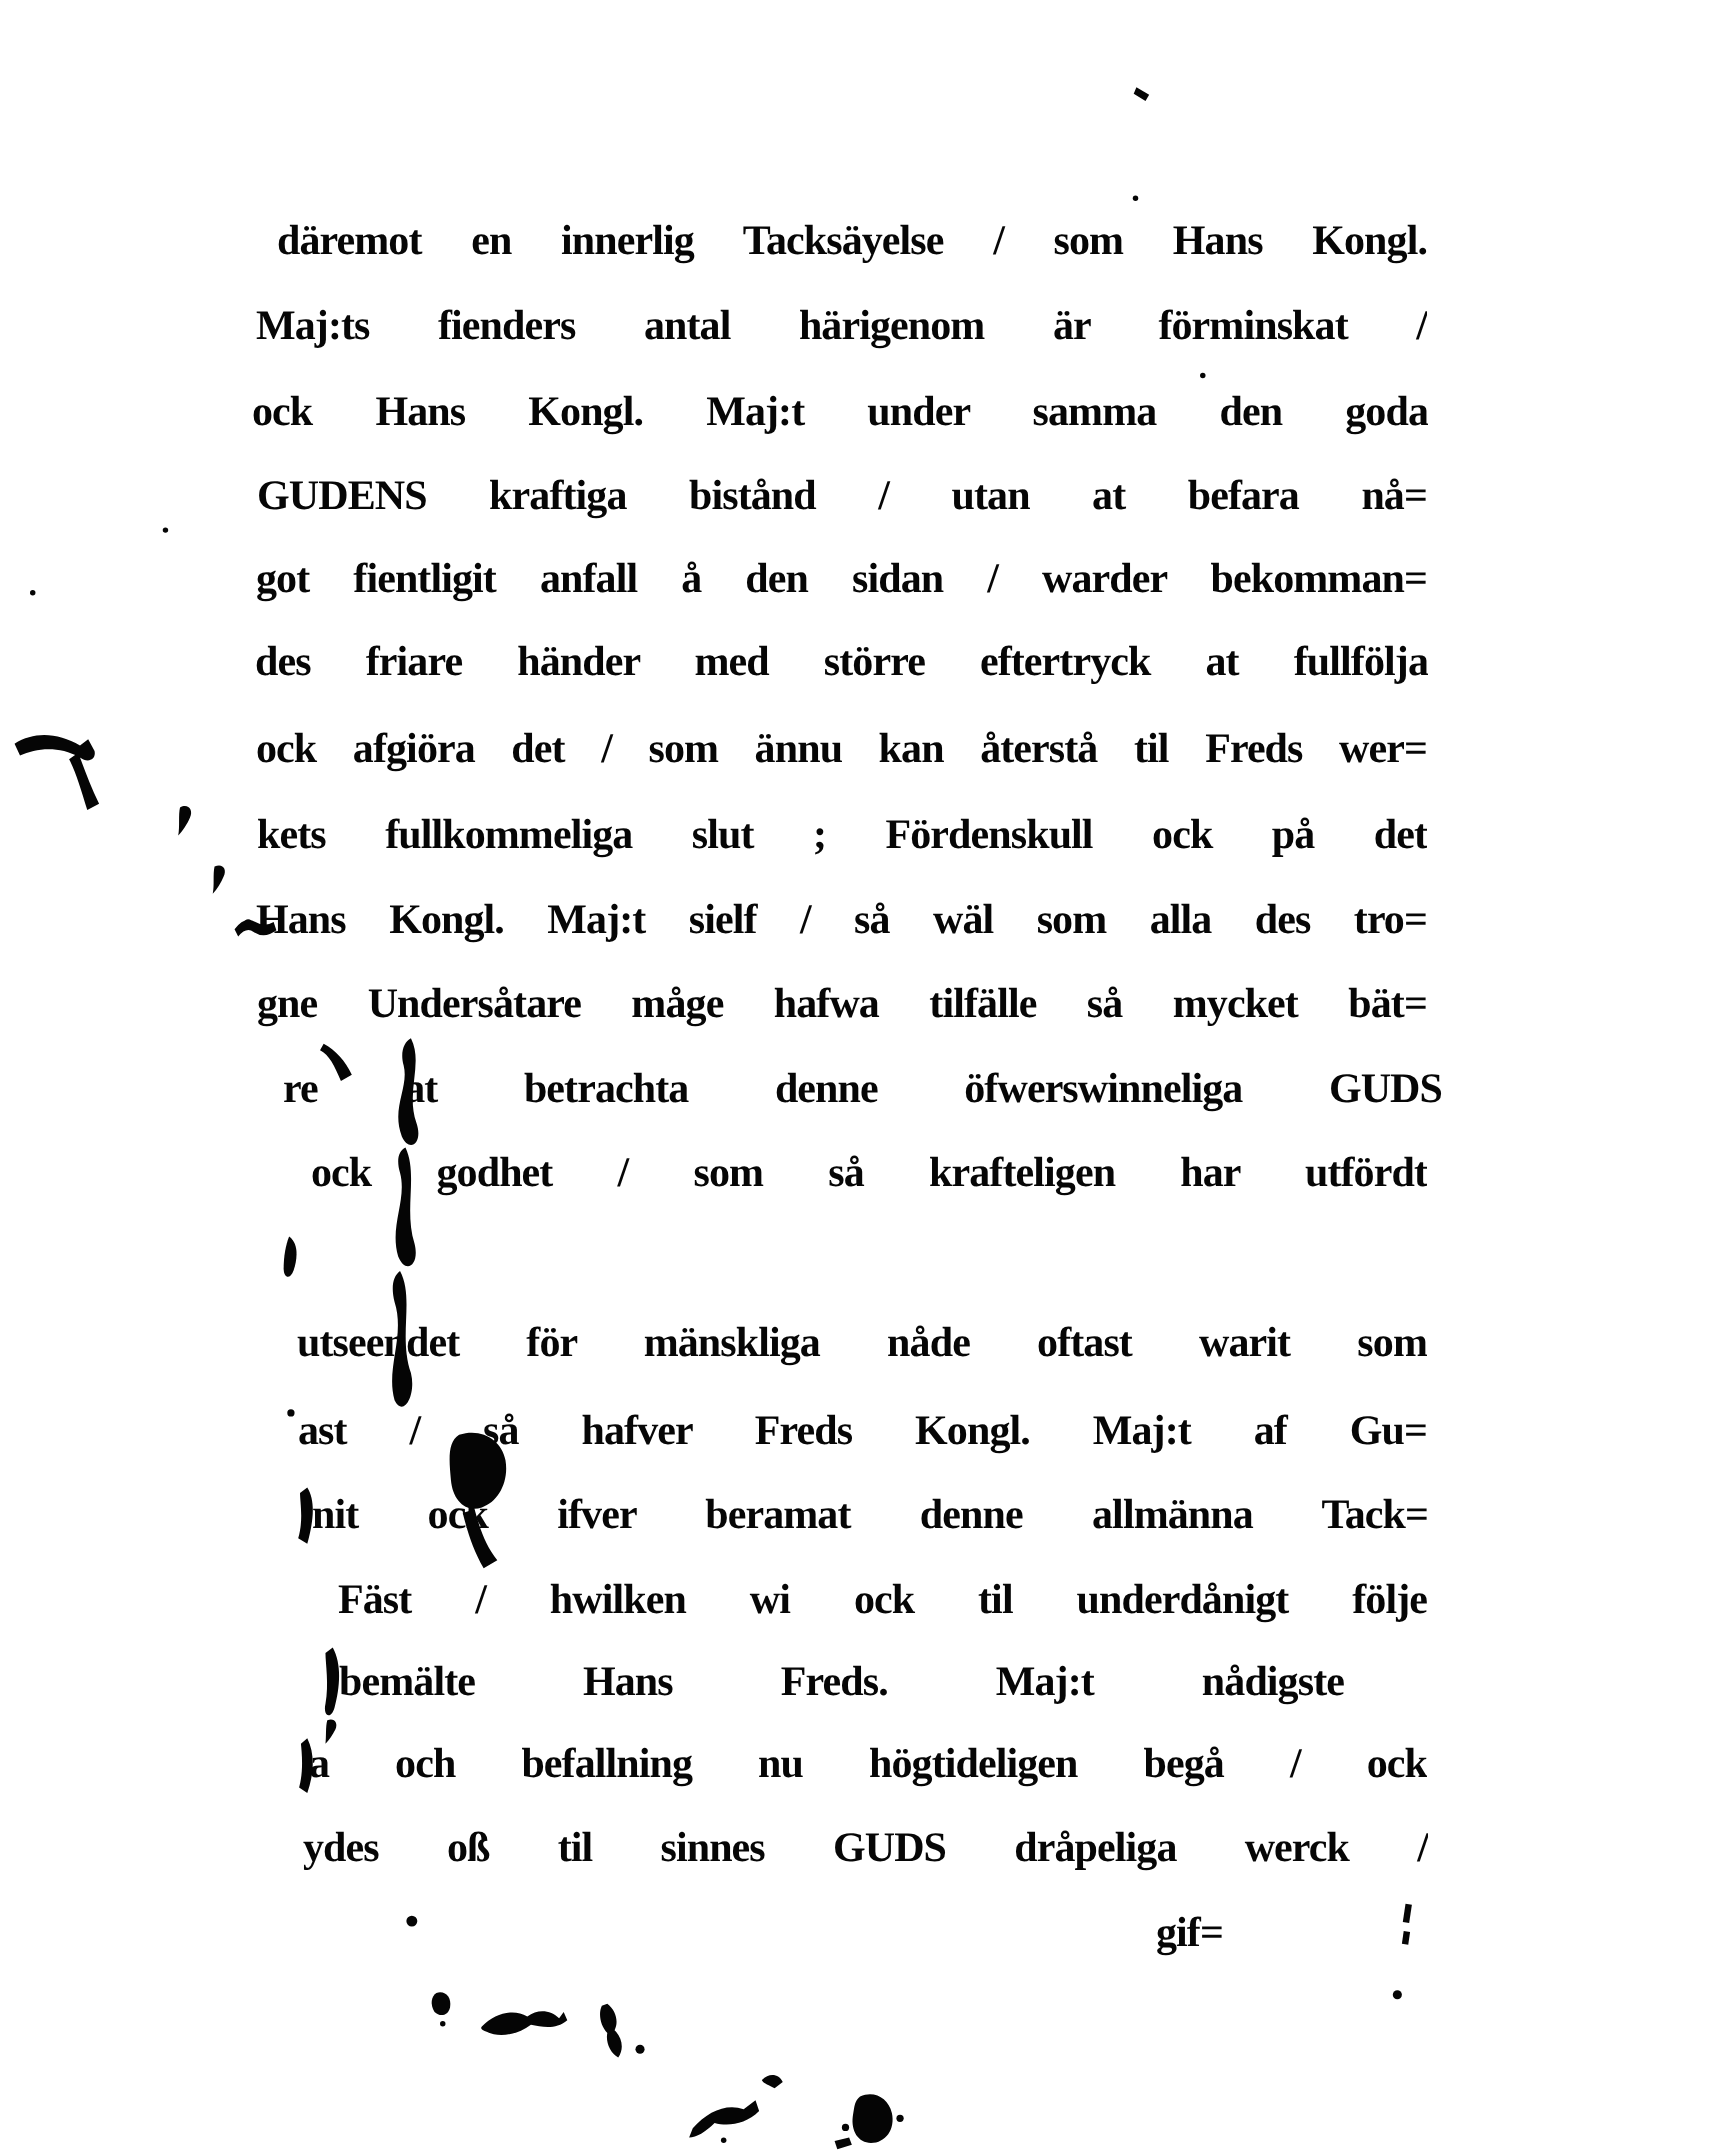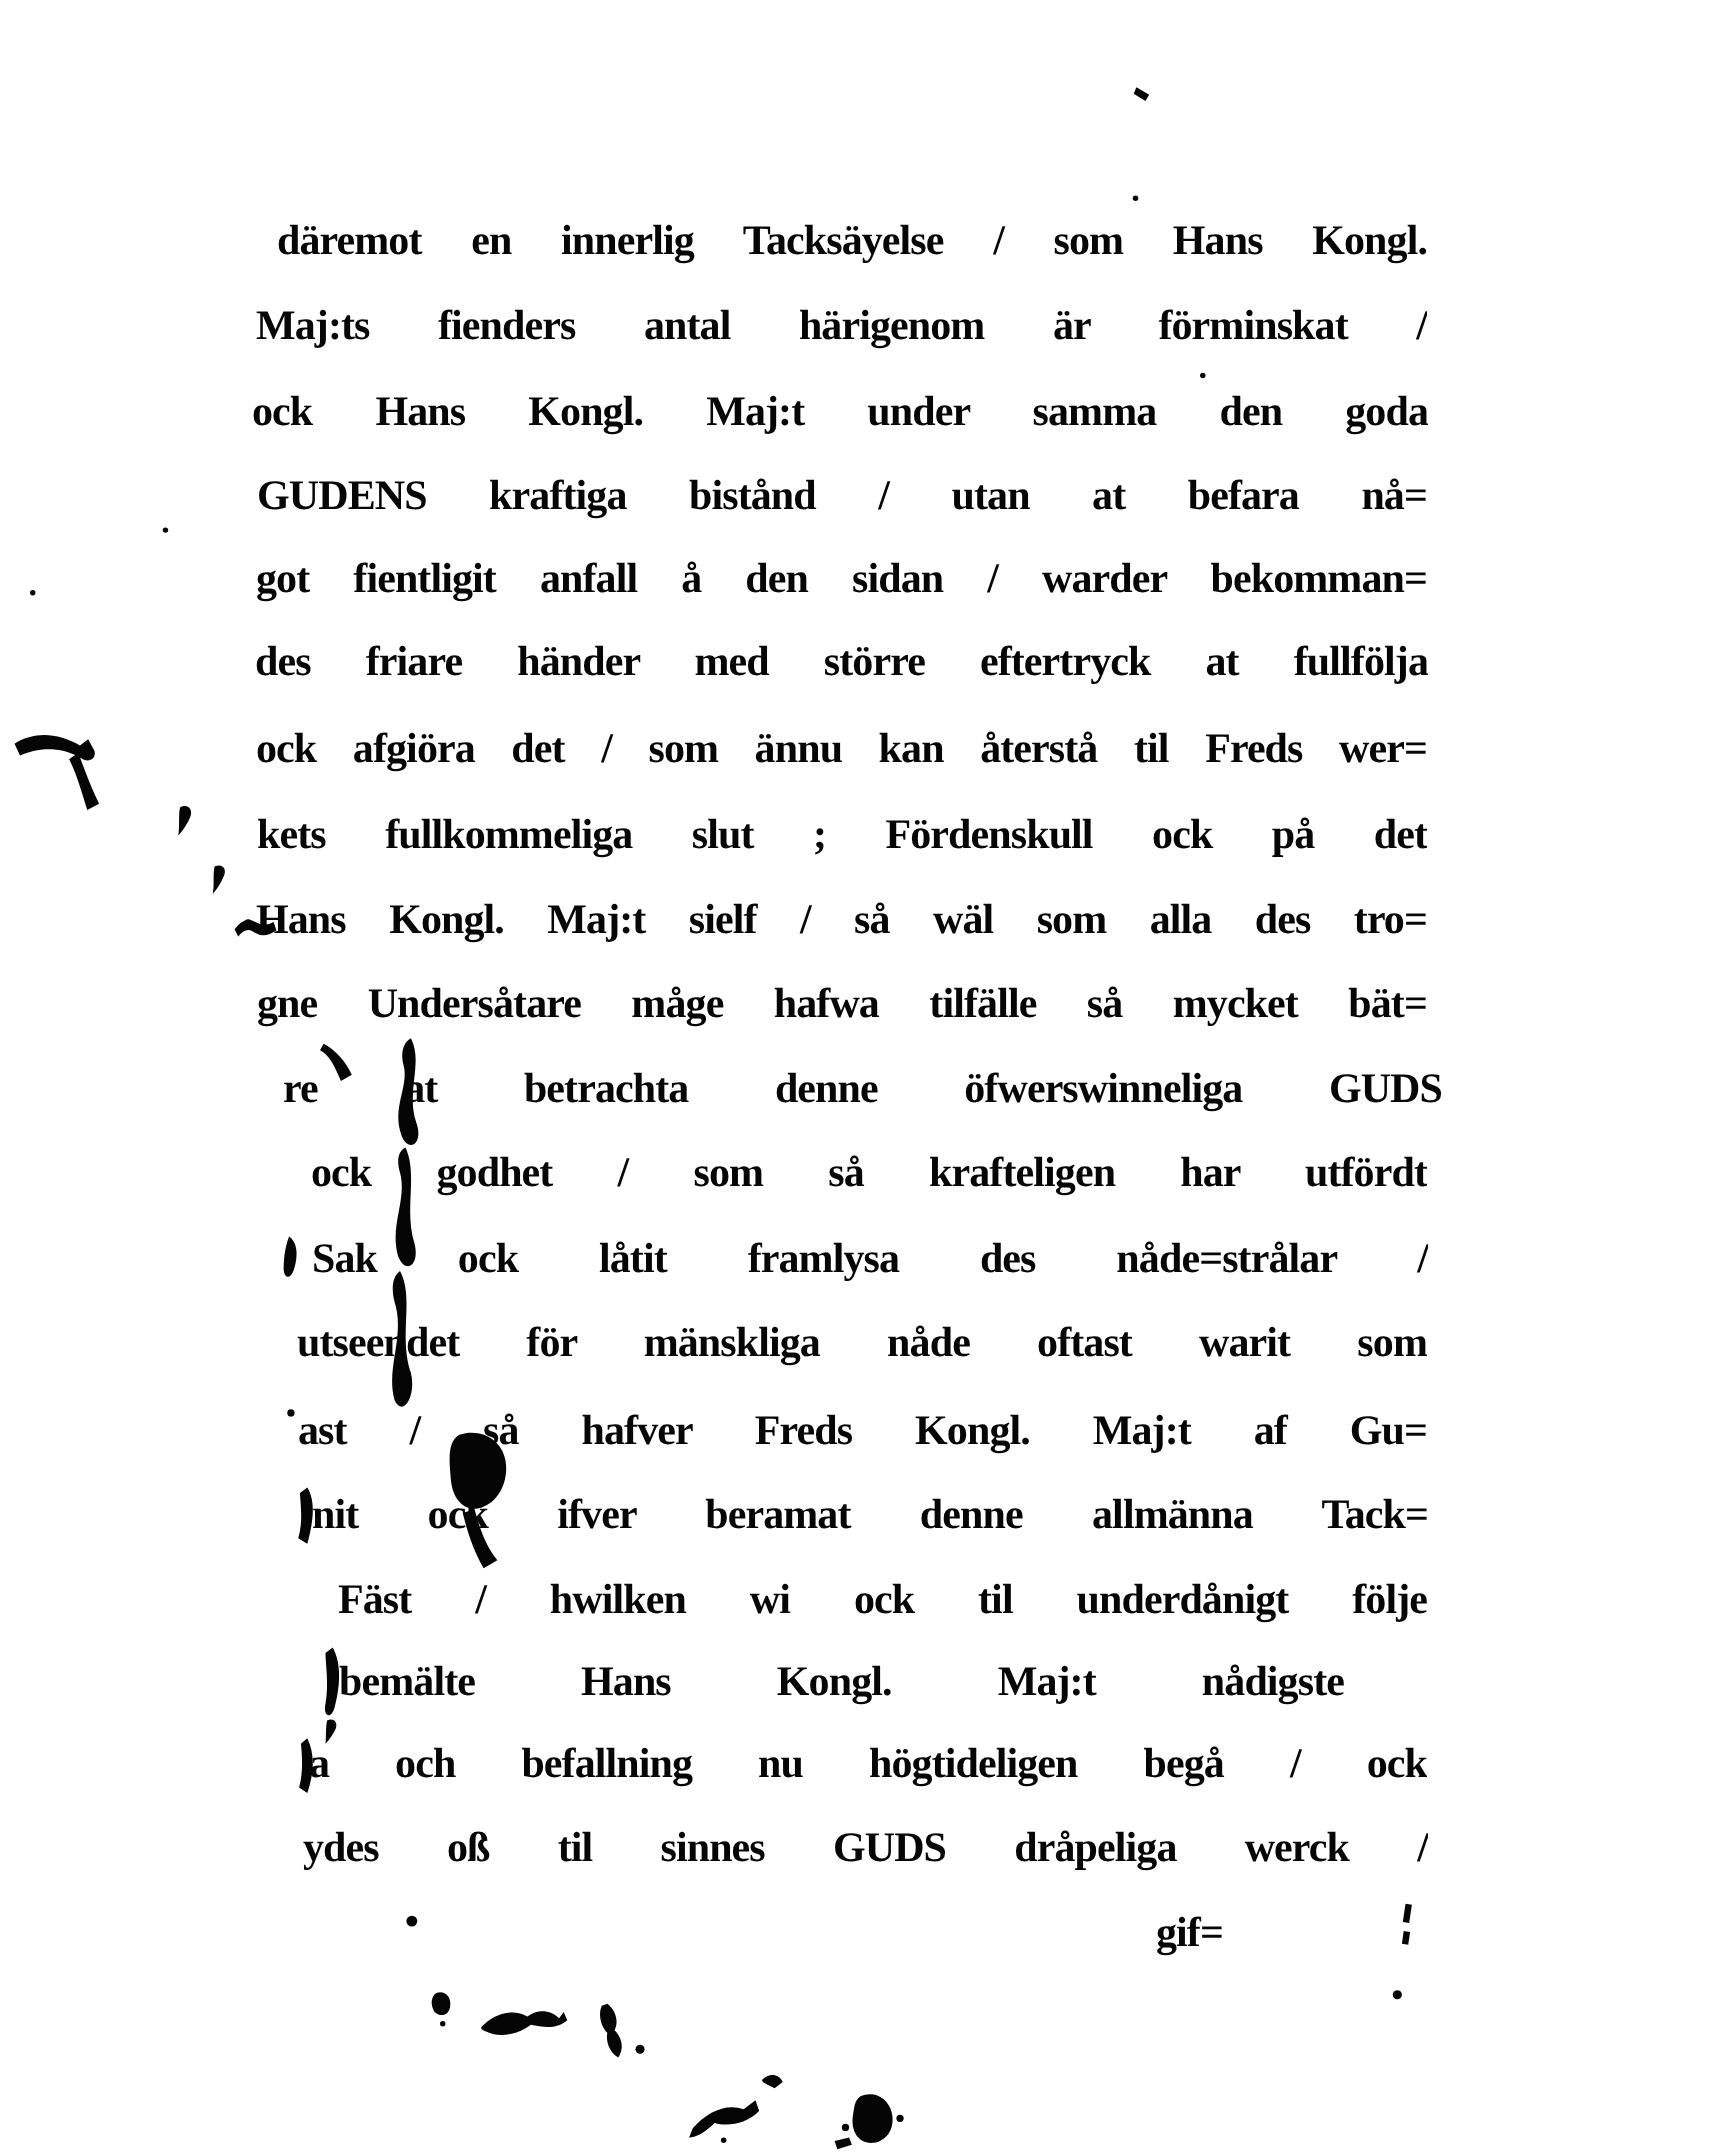--- a/index.html
+++ b/index.html
@@ -54,26 +54,25 @@
   <div class="line" style="top:386px;  left:252px; width:1176px;">ock Hans Kongl. Maj:t under samma den goda</div>
   <div class="line" style="top:470px;  left:257px; width:1170px;">GUDENS kraftiga bistånd / utan at befara nå=</div>
   <div class="line" style="top:553px;  left:256px; width:1171px;">got fientligit anfall å den sidan / warder bekomman=</div>
   <div class="line" style="top:636px;  left:255px; width:1173px;">des friare händer med större eftertryck at fullfölja</div>
   <div class="line" style="top:723px;  left:256px; width:1171px;">ock afgiöra det / som ännu kan återstå til Freds wer=</div>
   <div class="line" style="top:809px;  left:257px; width:1170px;">kets fullkommeliga slut ;  Fördenskull ock på det</div>
   <div class="line" style="top:894px;  left:256px; width:1171px;">Hans Kongl. Maj:t sielf / så wäl som alla des tro=</div>
   <div class="line" style="top:978px; left:257px; width:1170px;">gne Undersåtare måge hafwa tilfälle så mycket bät=</div>
   <div class="line" style="top:1063px; left:268px; width:1159px;margin-left:15px;">re at betrachta denne öfwerswinneliga GUDS</div>
   <div class="line" style="top:1147px; left:311px; width:1116px;">ock godhet /  som så krafteligen har utfördt</div>
-  <div class="line" style="top:1233px; left:312px; width:1116px;">Sak ock låtit framlysa des nåde=strålar /</div>
   <div class="line" style="top:1317px; left:297px; width:1130px;">utseendet för mänskliga nåde oftast warit som</div>
   <div class="line" style="top:1405px; left:298px; width:1129px;">ast /  så hafver Freds Kongl. Maj:t af Gu=</div>
   <div class="line" style="top:1489px; left:312px; width:1116px;">nit ock ifver beramat denne allmänna Tack=</div>
   <div class="line" style="top:1574px; left:338px; width:1089px;">Fäst /  hwilken wi ock til underdånigt följe</div>
-  <div class="line" style="top:1656px; left:339px; width:1005px;">bemälte Hans Kongl. Maj:t nådigste</div>
+  <div class="line" style="top:1656px; left:339px; width:1005px;">bemälte Hans Freds. Maj:t nådigste</div>
   <div class="line" style="top:1738px; left:309px; width:1118px;">a och befallning nu högtideligen begå /  ock</div>
   <div class="line" style="top:1822px; left:303px; width:1125px;">ydes oß til sinnes GUDS dråpeliga werck /</div>
 
   <div class="line catchword" style="top:1907px; left:1156px; width:227px;">gif=</div>
 
   <svg id="ink-overlay" viewBox="0 0 1904 2368" xmlns="http://www.w3.org/2000/svg">
     <g fill="#050505" stroke="none">
 
       <path d="M16,818 C38,804 64,806 88,820 L97,813 L104,826 C106,835 97,840 88,833 C64,820 40,823 22,831 Z
                M86,828 C93,846 99,864 109,884 L96,891 C89,868 83,848 76,835 Z"></path>

